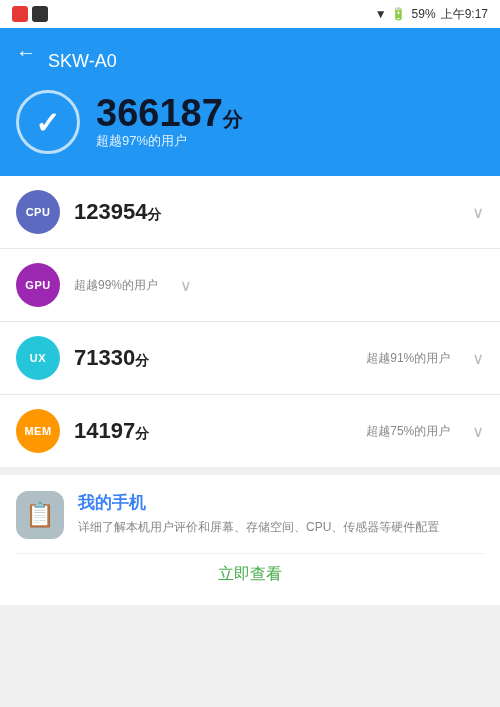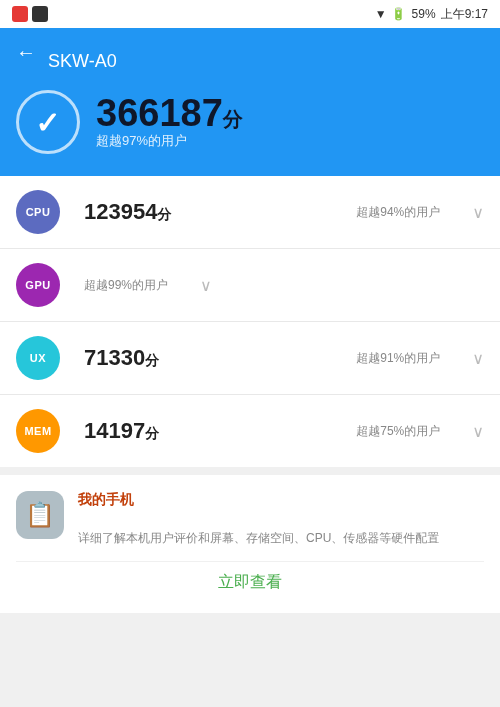--- a/index.html
+++ b/index.html
@@ -100,21 +100,21 @@
       font-size: 13px;
     }
 
     
     .score-row {
       background: white;
       display: flex;
       align-items: center;
       padding: 14px 16px;
       border-bottom: 1px solid #e8e8e8;
-      gap: 24px;
+      gap: 14px;
       cursor: pointer;
     }
     .score-row:last-of-type {
       border-bottom: none;
     }
 
     .badge {
       width: 44px; height: 44px;
       border-radius: 50%;
       display: flex;
@@ -175,24 +175,24 @@
       align-items: center;
       justify-content: center;
       flex-shrink: 0;
     }
     .phone-icon-inner {
       color: white;
       font-size: 24px;
     }
     .phone-text-block {}
     .phone-title {
-      font-size: 14px;
-      font-weight: bold;
-      color: #c2410c;
-      margin-bottom: 20px;
+      font-size: 17px;
+      font-weight: bold;
+      color: #3b82f6;
+      margin-bottom: 4px;
     }
     .phone-desc {
       font-size: 12px;
       color: #888;
       line-height: 1.5;
     }
     .check-now-btn {
       display: block;
       width: 100%;
       text-align: center;
@@ -248,21 +248,20 @@
   </div>
 </div>
 
 <div class="scores-section">
 
   <div class="score-row">
     <div class="badge badge-cpu">CPU</div>
     <div class="row-score">
       <span>123954</span><span class="row-score-unit">分</span>
     </div>
-    <span class="row-sub">超越94%的用户</span>
     <span class="chevron">∨</span>
   </div>
 
   <div class="score-row">
     <div class="badge badge-gpu">GPU</div>
     <span class="row-sub">超越99%的用户</span>
     <span class="chevron">∨</span>
   </div>
 
   <div class="score-row">

